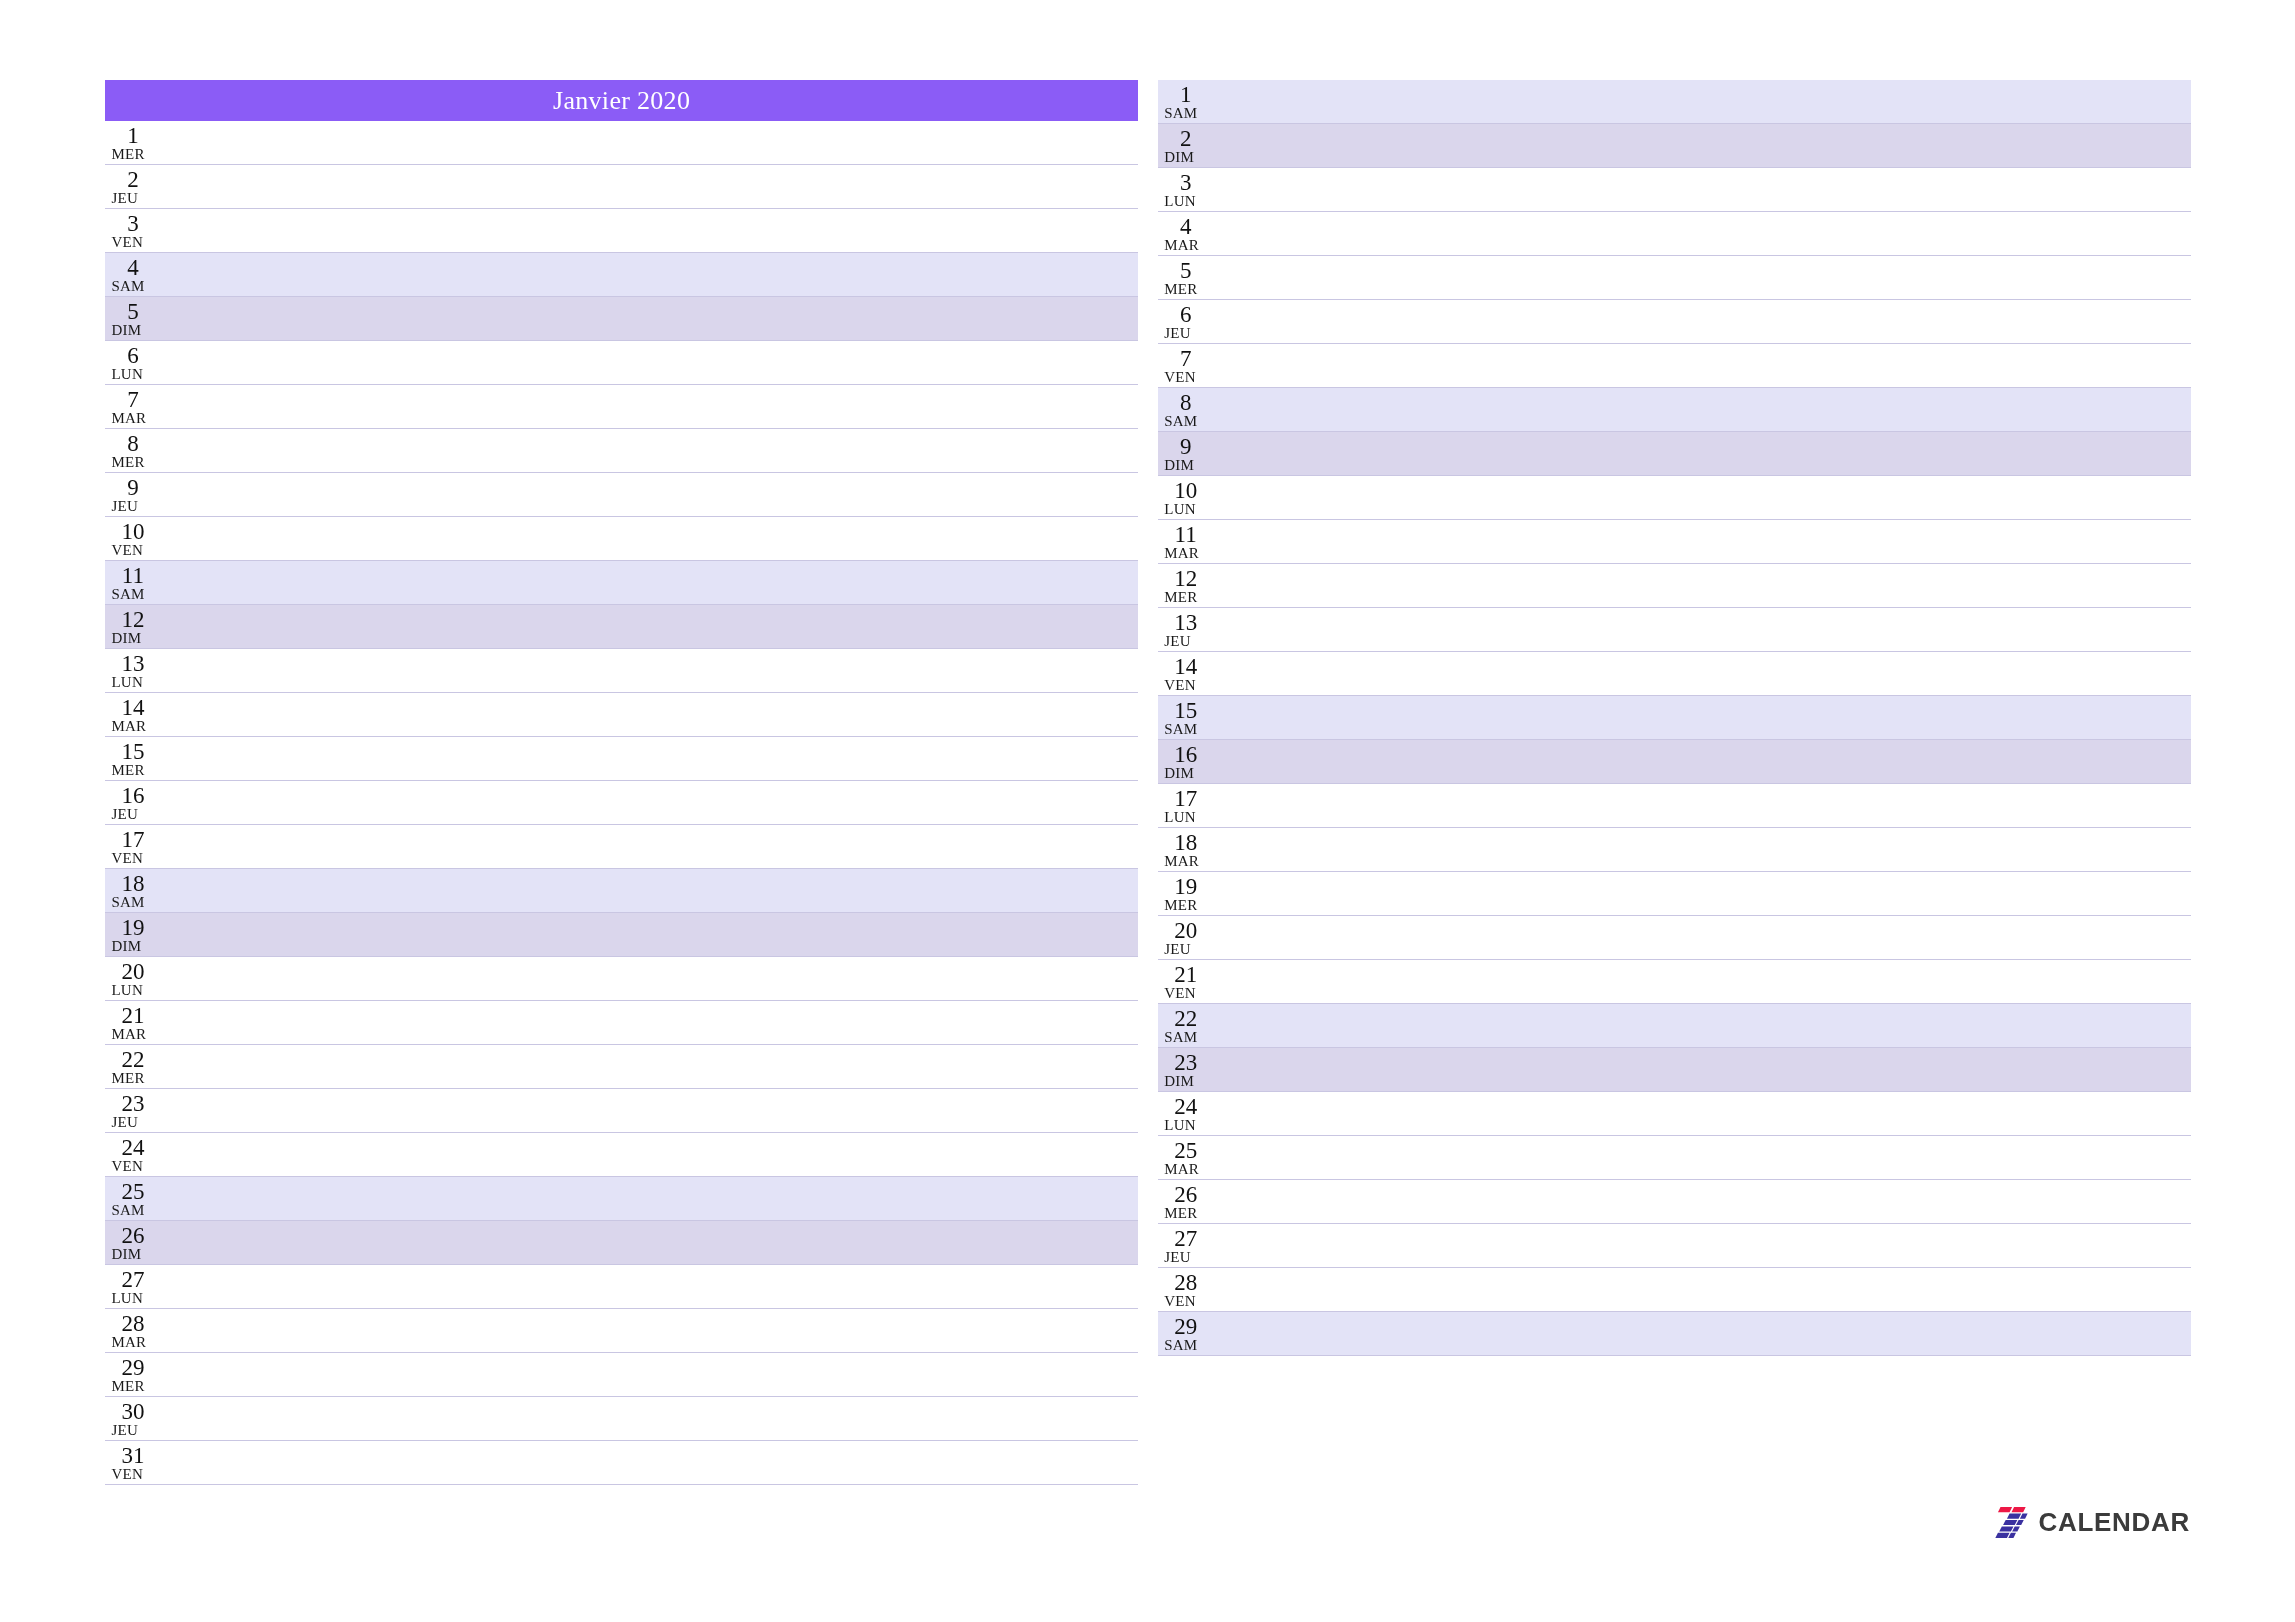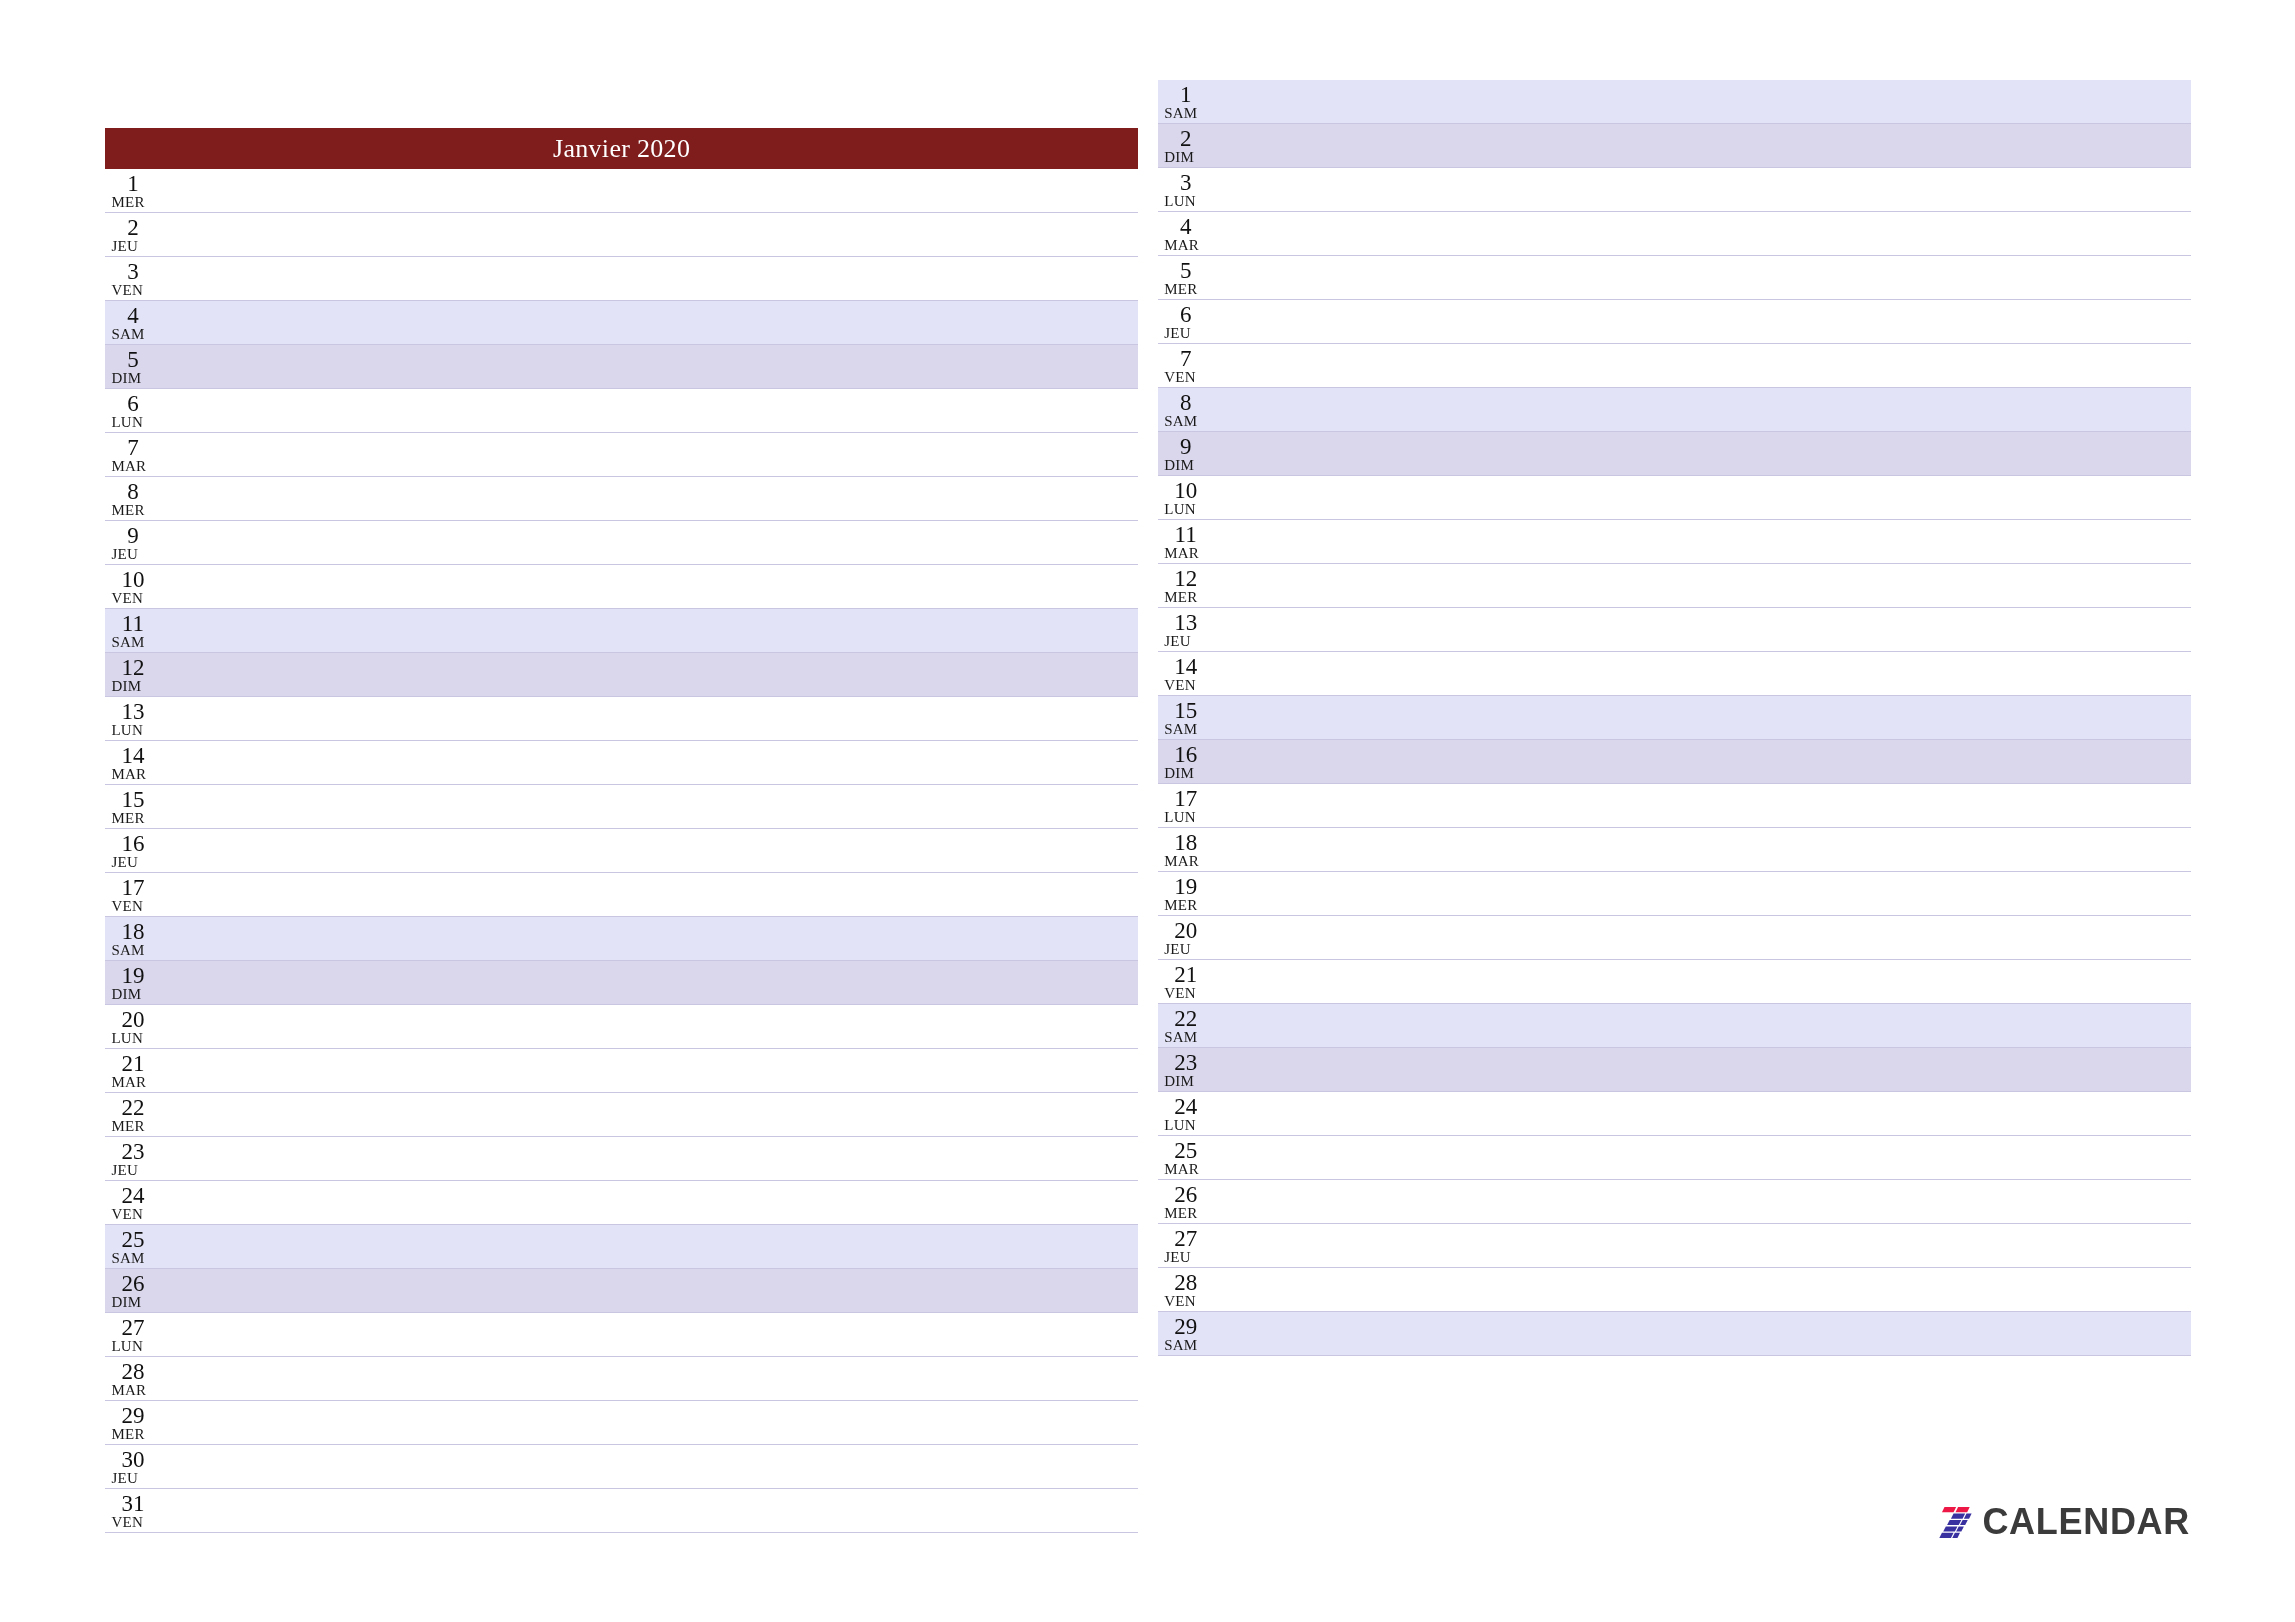--- a/index.html
+++ b/index.html
@@ -28,32 +28,31 @@
 
   .month-col {
     flex: 1 1 0;
     display: flex;
     flex-direction: column;
     min-width: 0;
   }
 
   .month-header {
     height: 41px;
-    background: #7f1d1d;
+    background: #8b5cf6;
     color: #ffffff;
     display: flex;
     align-items: center;
     justify-content: center;
     font-family: "Liberation Serif", serif;
     font-size: 26px;
     font-weight: normal;
     letter-spacing: 0.3px;
     line-height: 1;
     flex: none;
-    margin-top: 48px;
   }
 
   .days {
     display: flex;
     flex-direction: column;
     flex: none;
   }
 
   .day-row {
     height: 44px;
@@ -103,21 +102,21 @@
   }
   .brand-mark {
     width: 35px;
     height: 31px;
     position: relative;
     flex: none;
   }
   .brand-text {
     font-family: "Liberation Sans", sans-serif;
     font-weight: bold;
-    font-size: 36px;
+    font-size: 26px;
     letter-spacing: 0.7px;
     color: #3b3b3b;
     line-height: 1;
   }
 </style>
 </head>
 <body>
 
 <div class="planner">
 

